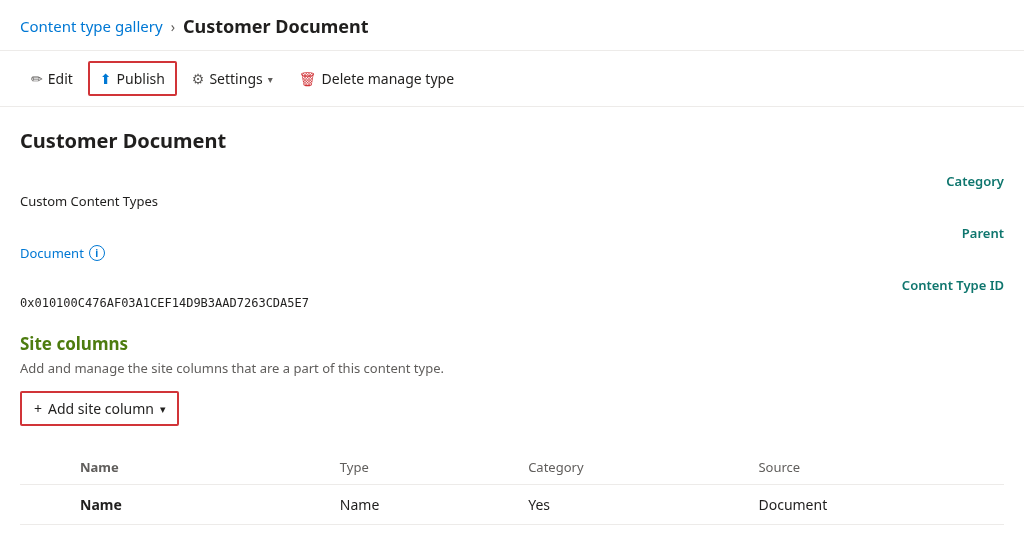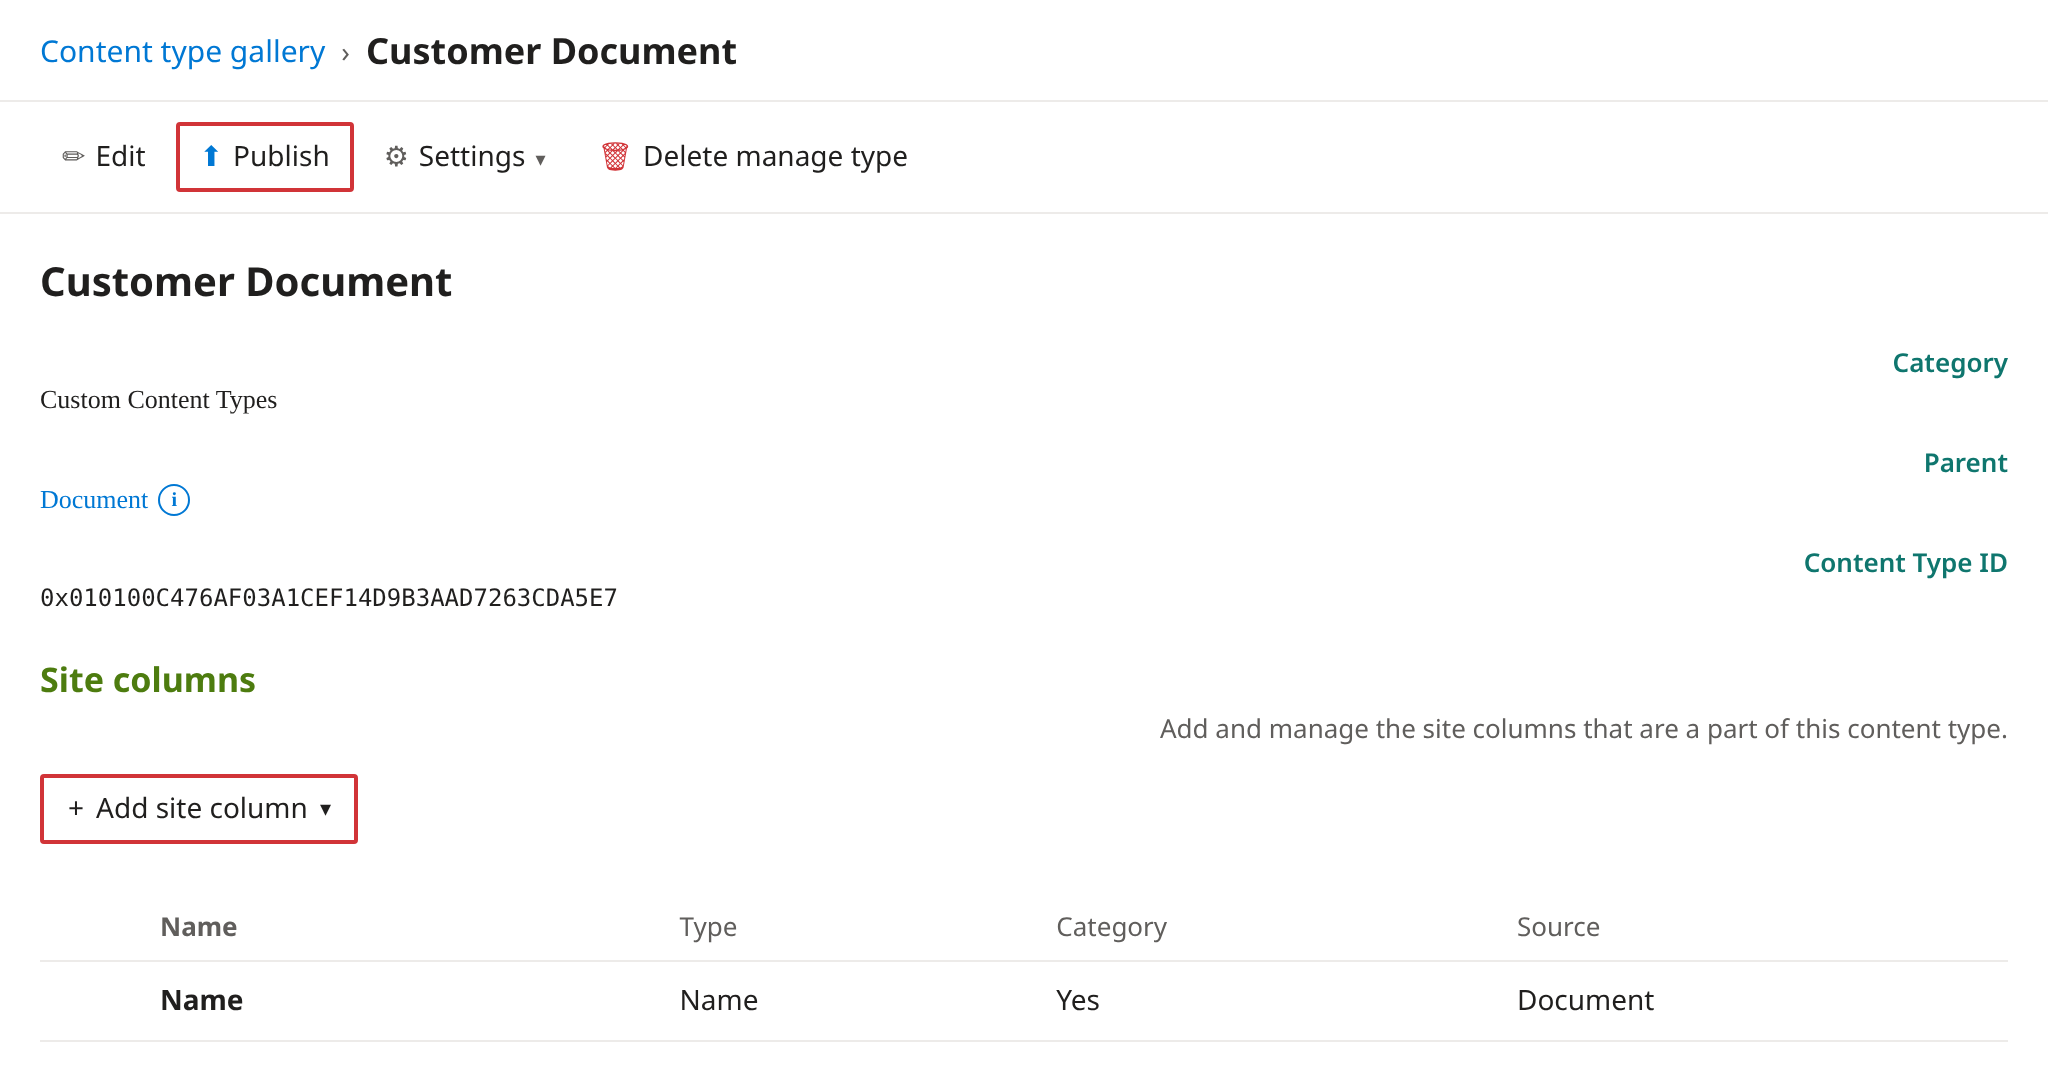--- a/index.html
+++ b/index.html
@@ -90,21 +90,20 @@
       font-weight: 600;
       font-size: 13px;
       color: #0f766e;
       margin-bottom: 2px;
       text-align: right;
     }
     .info-value {
       font-size: 13px;
       color: #201f1e;
       margin-bottom: 14px;
-      font-family: Liberation Serif, serif;
     }
     .info-value.link-style {
       color: #0078d4;
       display: flex;
       align-items: center;
       gap: 5px;
       cursor: pointer;
     }
     .info-circle {
       display: inline-flex;
@@ -129,21 +128,20 @@
       font-size: 17px;
       font-weight: 700;
       margin-bottom: 4px;
       margin-top: 10px;
       color: #4d7c0f;
     }
     .section-desc {
       font-size: 13px;
       color: #605e5c;
       margin-bottom: 14px;
-      text-align: right;
     }
 
     
     .add-column-btn {
       display: inline-flex;
       align-items: center;
       gap: 6px;
       padding: 6px 12px;
       border: 2px solid #d13438;
       background: transparent;

